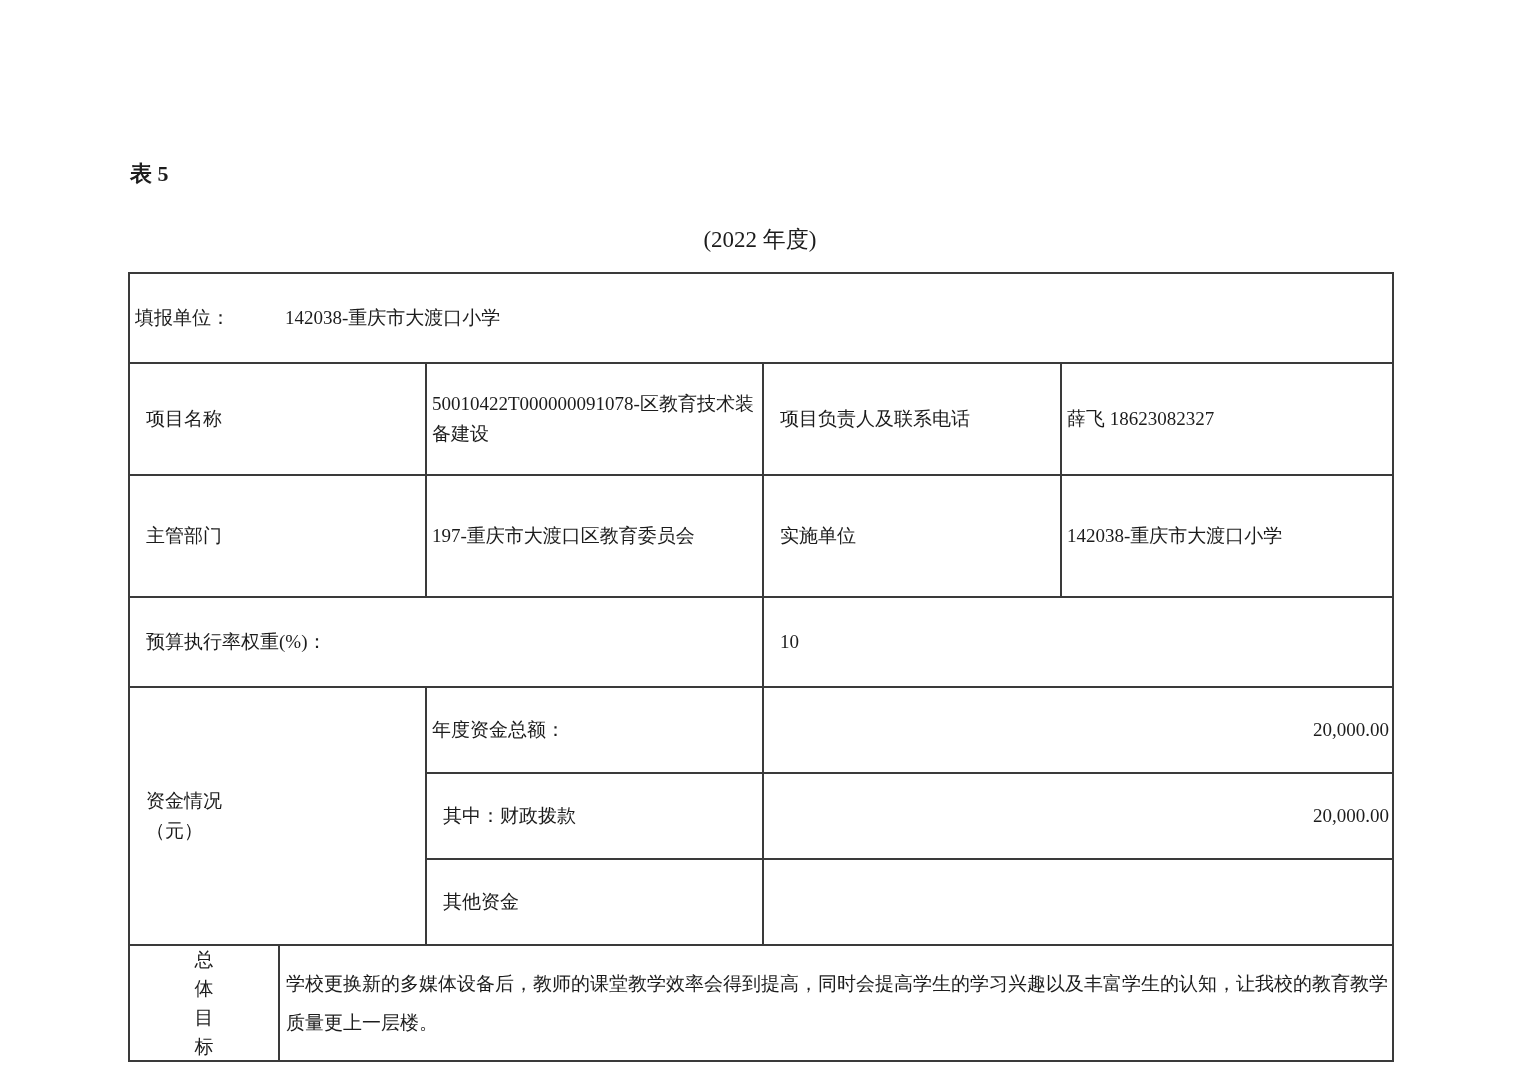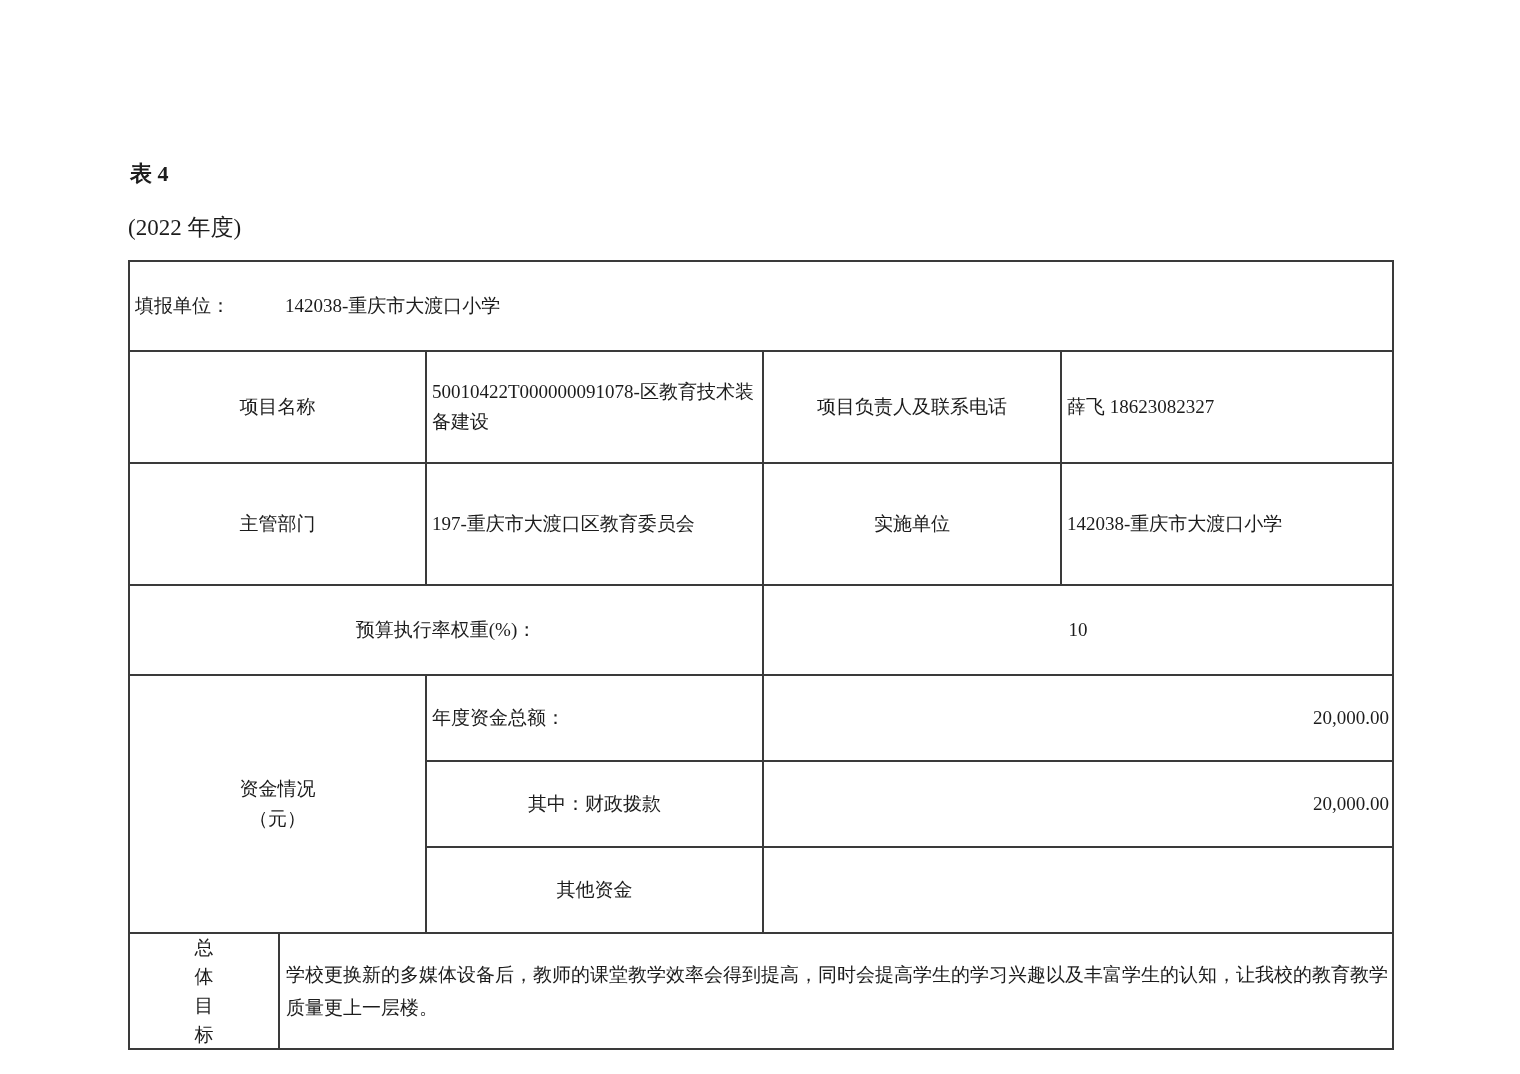--- a/index.html
+++ b/index.html
@@ -31,40 +31,40 @@
   }
   .doc-title {
     margin: 21px 0 0 0;
     text-align: center;
     font-size: 26px;
     font-weight: bold;
     line-height: 32px;
     letter-spacing: 1px;
   }
   .doc-subtitle {
-    margin-top: 26px;
-    text-align: left;
+    margin-top: 38px;
+    text-align: center;
     font-size: 23px;
     line-height: 28px;
   }
   table.form {
     margin-top: 18px;
     width: 1264px;
     border-collapse: collapse;
     table-layout: fixed;
     font-size: 19px;
   }
   table.form td {
     border: 2px solid #3a3a3a;
     vertical-align: middle;
     padding: 16px;
     line-height: 30px;
     overflow: hidden;
   }
-  .c-center { text-align: center; }
+  .c-center { }
   .c-left   { text-align: left; padding-left: 5px !important; padding-right: 4px !important; }
   .c-right  { text-align: right; padding-right: 3px !important; }
   .pre      { white-space: pre-line; }
   .wrap-all { word-break: break-all; }
 
   tr.r1 td { height: 56px; }
   tr.r2 td { height: 78px; }
   tr.r3 td { height: 88px; }
   tr.r4 td { height: 56px; }
   tr.rf td { height: 52px; margin-top: 20px; }
@@ -91,30 +91,30 @@
   }
   .goal-body {
     flex: 1 1 auto;
     display: flex;
     align-items: center;
     padding: 0 4px 0 6px;
   }
   .goal-body p {
     margin: 0;
     text-align: justify;
-    line-height: 33px;
+    line-height: 39px;
   }
 </style>
 </head>
 <body>
 
 <div class="page">
   <div class="sheet">
 
-    <div class="table-no">表 4</div>
+    <div class="table-no">表 5</div>
 
 
     <div class="doc-subtitle">(2022 年度)</div>
 
     <table class="form">
       <colgroup>
         <col style="width:297px">
         <col style="width:337px">
         <col style="width:298px">
         <col style="width:332px">

